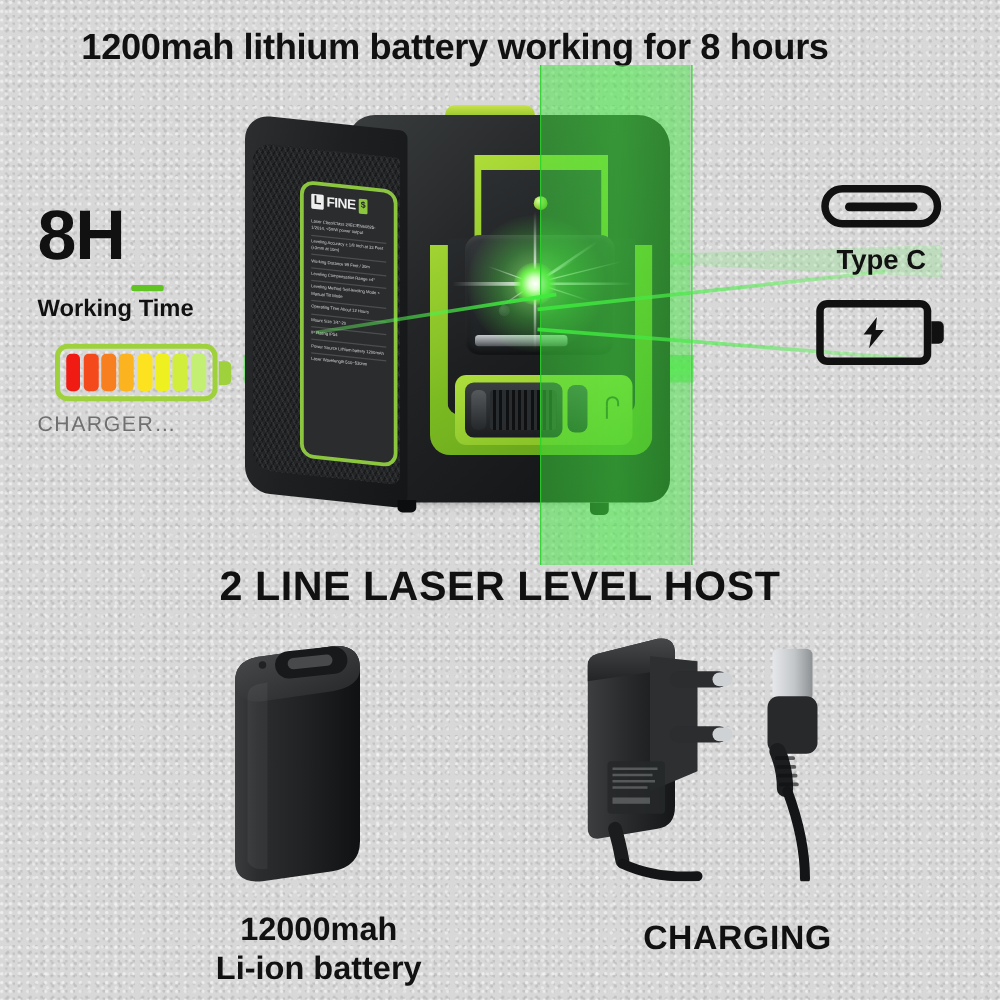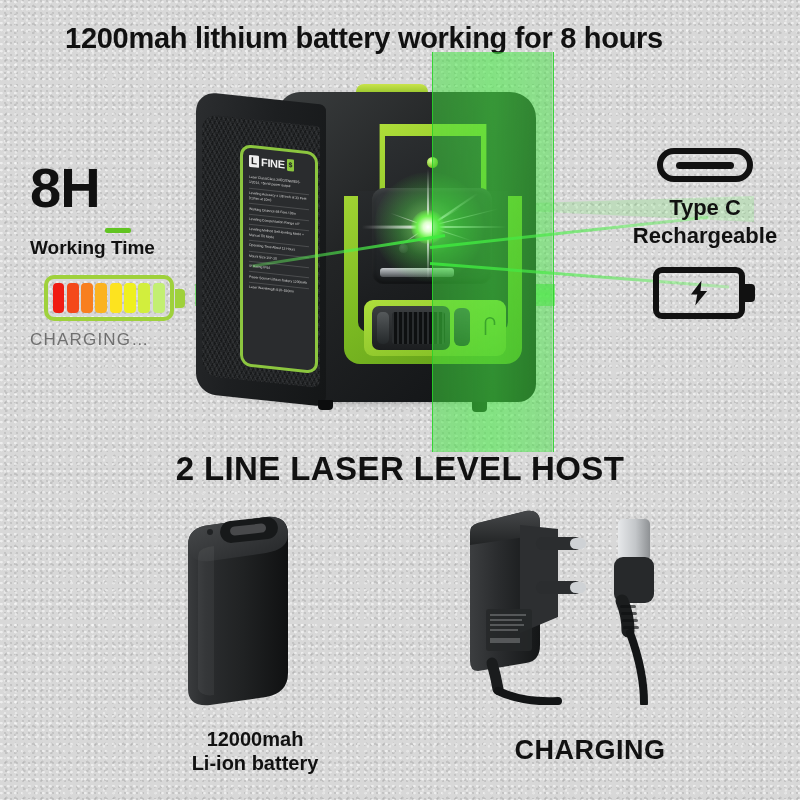--- a/index.html
+++ b/index.html
@@ -30,21 +30,21 @@
     position:absolute;top:22px;left:0;width:728px;text-align:center;
     font-size:29px;font-weight:bold;color:#111;letter-spacing:-.3px;
     white-space:nowrap;
   }
   .host-title{
     position:absolute;top:450px;left:0;width:800px;text-align:center;
     font-size:33px;font-weight:bold;color:#111;letter-spacing:.4px;
   }
   .cap{
     position:absolute;text-align:center;font-weight:bold;color:#111;
-    line-height:1.18;font-size:20px;
+    line-height:1.18;font-size:26px;
   }
   #battery-caption{left:110px;top:728px;width:290px;}
   #charger-caption{left:440px;top:735px;width:300px;font-size:27px;letter-spacing:.5px;}
 
   
   #left-panel{position:absolute;left:30px;top:160px;width:175px;text-align:left;}
   .hours{font-size:56px;font-weight:bold;color:#111;line-height:1;letter-spacing:-1px;}
   .green-dash{width:26px;height:5px;background:#62c422;margin:12px auto 4px;border-radius:2px;}
   .working-time{font-size:19px;font-weight:bold;color:#111;}
 
@@ -250,21 +250,21 @@
           <div class="cell" style="background: rgb(244, 73, 26);"></div>
           <div class="cell" style="background: rgb(248, 127, 31);"></div>
           <div class="cell" style="background: rgb(251, 179, 31);"></div>
           <div class="cell" style="background: rgb(253, 227, 31);"></div>
           <div class="cell" style="background: rgb(239, 240, 31);"></div>
           <div class="cell" style="background: rgb(210, 238, 61);"></div>
           <div class="cell" style="background: rgb(195, 239, 114);"></div>
         </div>
       <div class="batt-tip"></div>
     </div>
-    <div class="charging">CHARGING…</div>
+    <div class="charging">CHARGER…</div>
   </div>
 
   <div class="beam-fan"></div>
   <div class="h-plane"></div>
 
   <div id="device">
     <div class="dev-shadow"></div>
     <div class="top-cap"></div>
     <div class="body-right"></div>
     <div class="body-left"></div>
@@ -332,21 +332,20 @@
   <div class="h-ray" id="ray-left"></div>
   <div class="h-ray" id="ray-right-upper"></div>
   <div class="h-ray" id="ray-right-lower"></div>
 
   <div id="right-panel">
     <div class="usbc-port">
       <div class="usbc-slot"></div>
     </div>
     <div class="typec-label">
       <div>Type C</div>
-      <div>Rechargeable</div>
     </div>
     <div class="batt-bolt-wrap">
       <div class="bolt-body">
         <svg width="30" height="30" viewBox="0 0 24 24">
           <path d="M14 2 L5.5 13.2 H10.6 L9 22 L18.5 10.4 H13.2 Z" fill="#111"></path>
         </svg>
       </div>
       <div class="bolt-cap"></div>
     </div>
   </div>

